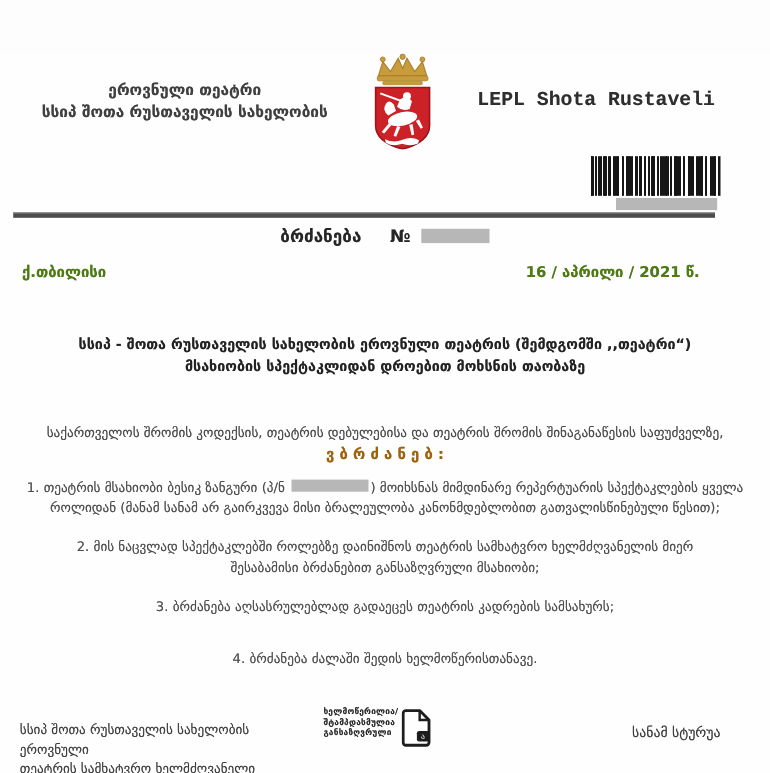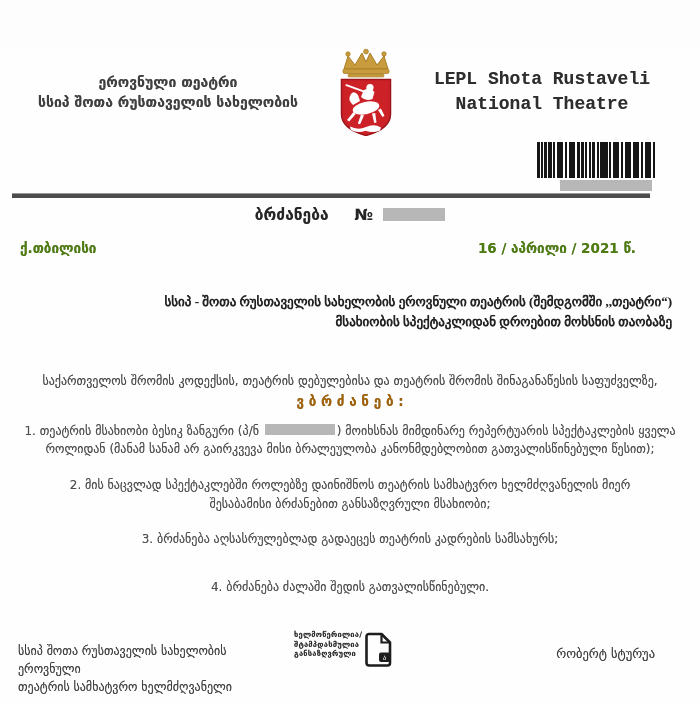--- a/index.html
+++ b/index.html
@@ -32,21 +32,21 @@
   .divider{height:3.5px;background:#4c4c4c;margin:2px 50px 0 12px;border-top:1px solid #9a9a9a;}
 
   
   .title-row{display:flex;justify-content:center;align-items:center;margin-top:8px;font-weight:700;font-size:15.5px;color:#262626;}
   .title-row .no{margin-left:26px;}
   .redaction-box{display:inline-block;width:62px;height:13px;background:#b7b7b7;vertical-align:middle;margin-left:10px;}
   .redaction-inline{display:inline-block;width:70px;height:11px;background:#b7b7b7;vertical-align:baseline;margin:0 2px;}
 
   .meta-row{display:flex;justify-content:space-between;margin:16px 64px 0 20px;font-weight:700;font-size:13.5px;color:#4d7c0f;}
 
-  .subject{margin:36px 28px 0 28px;text-align:right;font-weight:700;font-size:13px;color:#222;line-height:1.55;font-family:Liberation Serif, serif;}
+  .subject{margin:48px 28px 0 28px;text-align:center;font-weight:700;font-size:13px;color:#222;line-height:1.55;}
 
   .preamble{margin:40px 16px 0 16px;text-align:center;font-size:12px;color:#4a4a4a;line-height:1.5;}
   .order-word{margin-top:3px;text-align:center;font-weight:700;font-size:13.5px;color:#a16207;}
 
   .item{text-align:center;font-size:12px;color:#4e4e4e;line-height:1.55;}
   .item-1{margin:13px 20px 0 20px;}
   .item-2{margin:17px 55px 0 55px;}
   .item-3{margin:17px 40px 0 40px;}
   .item-4{margin:29px 40px 0 40px;}
 
@@ -92,21 +92,20 @@
             <circle cx="30" cy="9.5" r="3.6"></circle>
             <path d="M23.5,12.5 q6,-4.5 11,1.5 l-2,7 q-7,2.5 -11.5,-2 z"></path>
             <rect x="6" y="6" width="27" height="1.8" transform="rotate(20 6 6)"></rect>
             <path d="M10,48.5 q8,4 16,.5 q8,-3.5 15,.5 l-1,3 q-7,3 -14.5,.2 q-8,3 -14.8,-1 z"></path>
           </g>
         </g>
       </svg>
     </div>
     <div class="org-en">
       <div>LEPL Shota Rustaveli</div>
-      <div>National Theatre</div>
     </div>
   </div>
 
   <div class="barcode-row">
     <div class="barcode"></div>
     <div class="barcode-redaction"></div>
   </div>
 
   <div class="divider"></div>
 
@@ -137,21 +136,21 @@
   <div class="item item-2">
     <span>2.</span>
     <span>მის ნაცვლად სპექტაკლებში როლებზე დაინიშნოს თეატრის სამხატვრო ხელმძღვანელის მიერ შესაბამისი ბრძანებით განსაზღვრული მსახიობი;</span>
   </div>
   <div class="item item-3">
     <span>3.</span>
     <span>ბრძანება აღსასრულებლად გადაეცეს თეატრის კადრების სამსახურს;</span>
   </div>
   <div class="item item-4">
     <span>4.</span>
-    <span>ბრძანება ძალაში შედის გათვალისწინებული.</span>
+    <span>ბრძანება ძალაში შედის ხელმოწერისთანავე.</span>
   </div>
 
   <div class="footer">
     <div class="sign-left">
       <div>სსიპ შოთა რუსთაველის სახელობის ეროვნული</div>
       <div>თეატრის სამხატვრო ხელმძღვანელი</div>
     </div>
     <div class="stamp">
       <div class="stamp-text">
         <div>ხელმოწერილია/</div>
@@ -160,16 +159,16 @@
       </div>
       <div class="stamp-icon">
         <svg width="28" height="35" viewBox="0 0 28 35">
           <path d="M4,2 h12.5 l8.5,8.5 v20.5 a2.5,2.5 0 0 1 -2.5,2.5 h-18.5 a2.5,2.5 0 0 1 -2.5,-2.5 v-26.5 a2.5,2.5 0 0 1 2.5,-2.5 z" fill="none" stroke="#1d1d1d" stroke-width="2.6" stroke-linejoin="round"></path>
           <path d="M16.5,2.5 v8 h8" fill="none" stroke="#1d1d1d" stroke-width="2.2"></path>
           <rect x="14" y="20.5" width="11" height="9.5" rx="2" fill="#1d1d1d"></rect>
           <text x="19.5" y="28" font-size="7" fill="#ffffff" text-anchor="middle" font-family="DejaVu Sans, sans-serif">ა</text>
         </svg>
       </div>
     </div>
-    <div class="signer">რობერტ სტურუა</div>
+    <div class="signer">სანამ სტურუა</div>
   </div>
 
 </div>
 
 </body></html>

